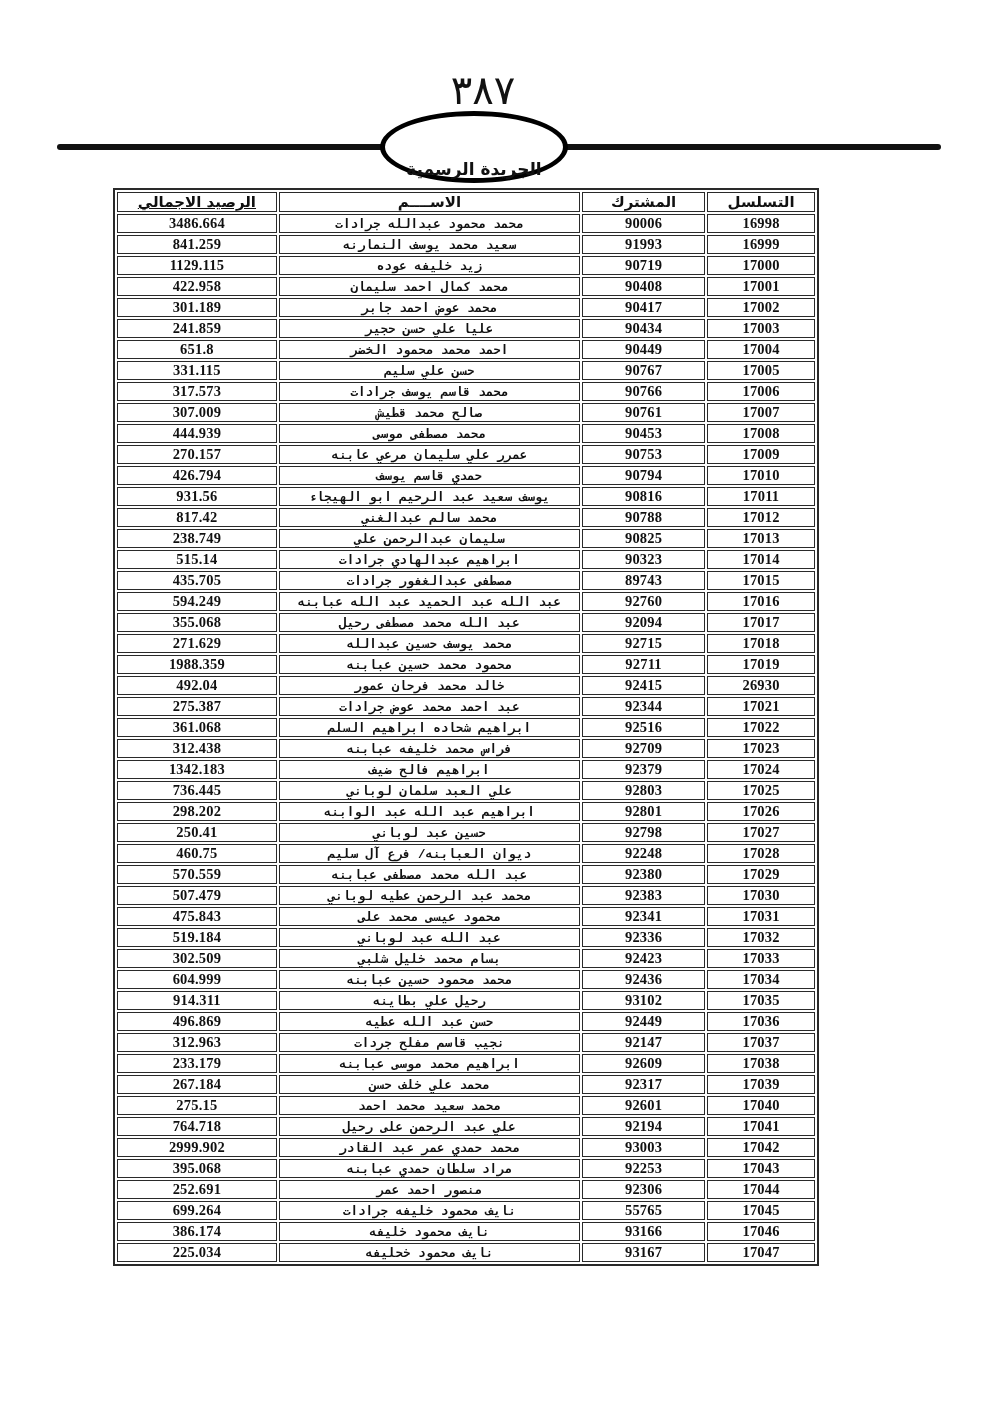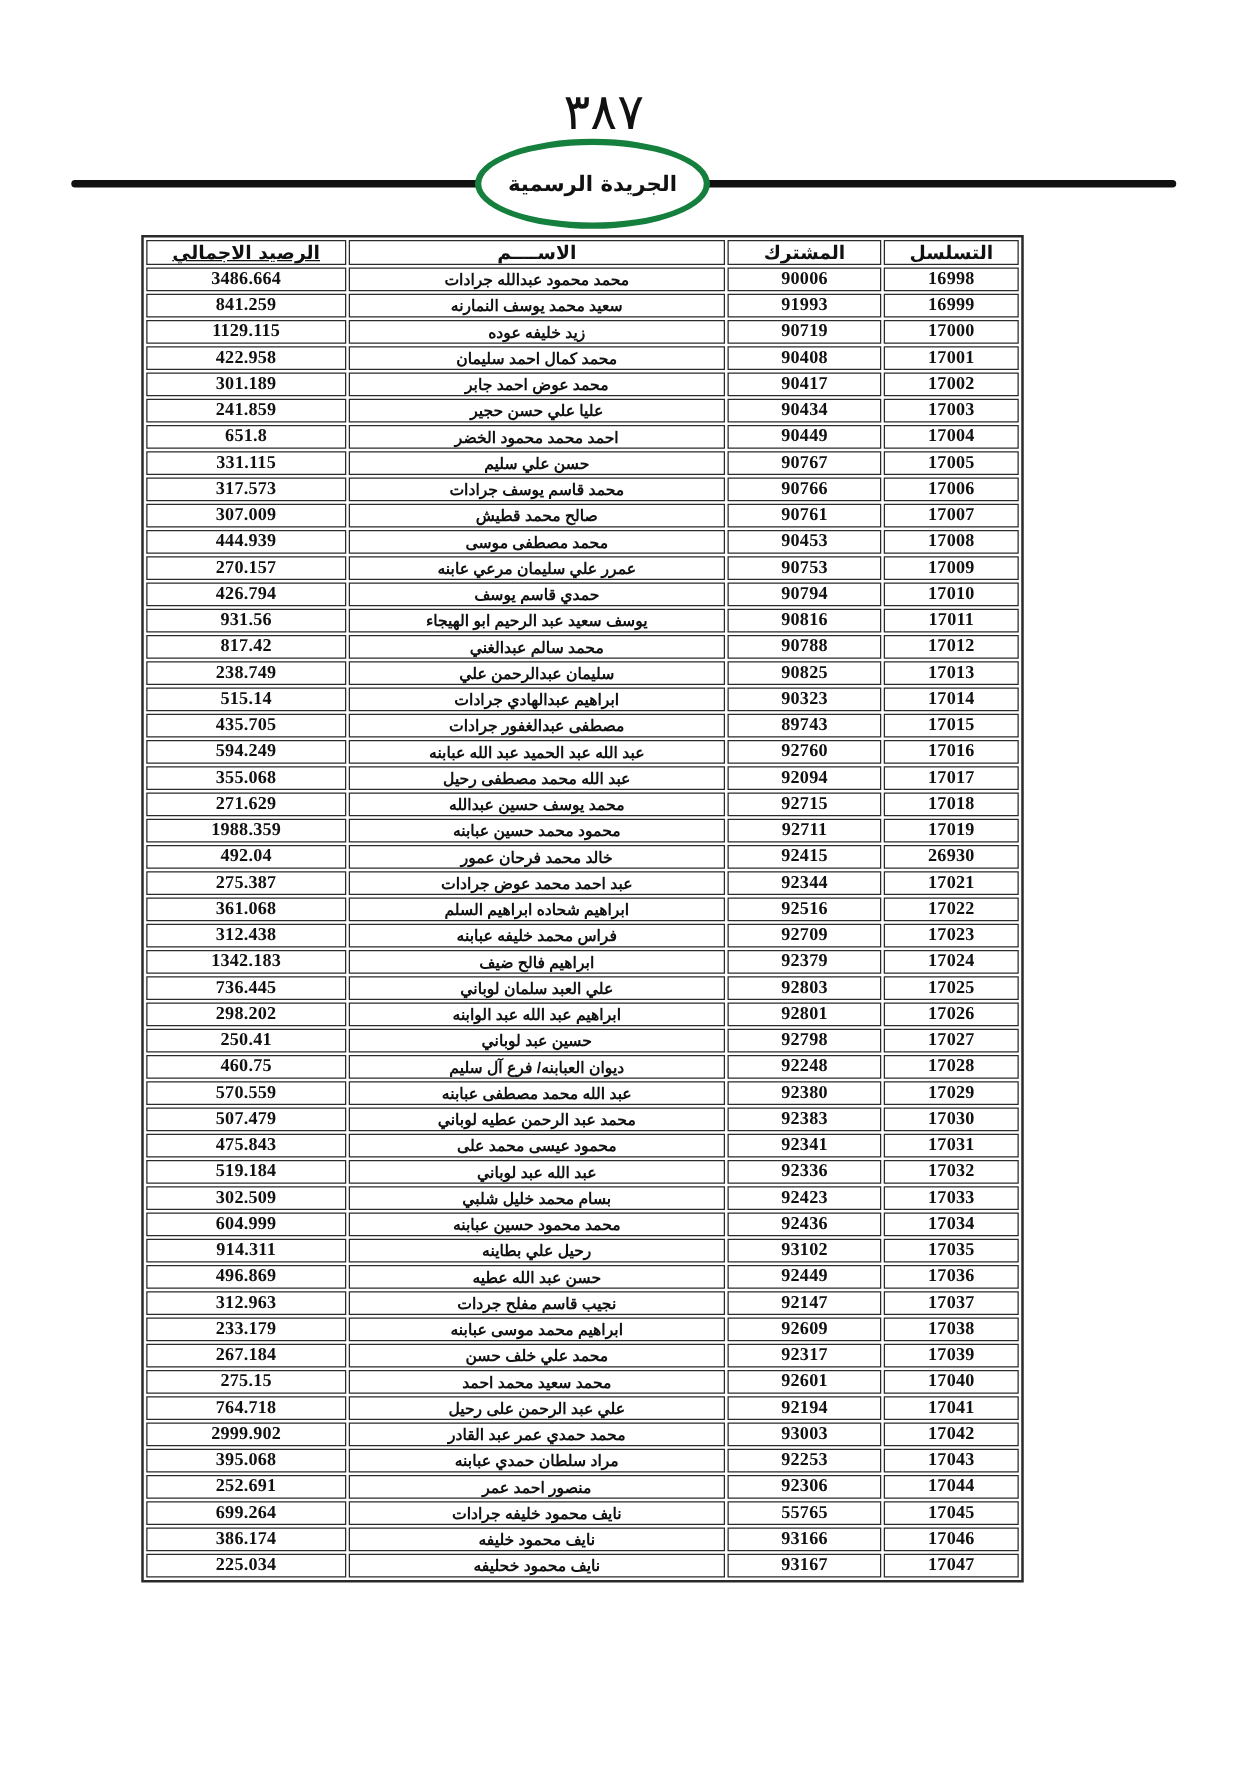--- a/index.html
+++ b/index.html
@@ -19,22 +19,22 @@
     font-size:40px;font-weight:normal;line-height:1;
     letter-spacing:2px;
     margin-left:10px;
   }
   .page-rule{
     position:absolute;top:144px;left:57px;width:884px;height:6px;
     background:#111111;border-radius:3px;
   }
   .gazette-oval{
     position:absolute;top:111px;left:380px;width:188px;height:72px;
-    background:#ffffff;border:5px solid #15803d;border-radius:50%;
-    display:flex;align-items:center;justify-content:center;
+    background:#ffffff;border:5px solid #000000;border-radius:50%;
+    display:flex;align-items:flex-end;justify-content:center;
     box-sizing:border-box;
   }
   .gazette-title{
     font-size:17px;font-weight:bold;direction:rtl;
     transform:translateY(1px);
   }
   
   .table-wrap{margin-left:113px;width:712px;}
   table.gazette-table{
     direction:rtl;
@@ -50,21 +50,21 @@
   th,td{
     border:1.5px solid #2a2a2a;
     height:16px;
     padding:0 3px;
     text-align:center;vertical-align:middle;
     font-weight:bold;
     overflow:hidden;white-space:nowrap;
   }
   th{font-size:15px;font-family:"DejaVu Sans",sans-serif;}
   th.u span{text-decoration:underline;}
-  td.name{font-size:12.5px;font-family:Liberation Sans, sans-serif;}
+  td.name{font-size:12.5px;font-family:Liberation Mono, monospace;}
   td.num{
     font-size:14.5px;
     font-family:"Liberation Serif",serif;
     direction:ltr;
     letter-spacing:0.2px;
   }
 </style>
 </head>
 <body>
 

